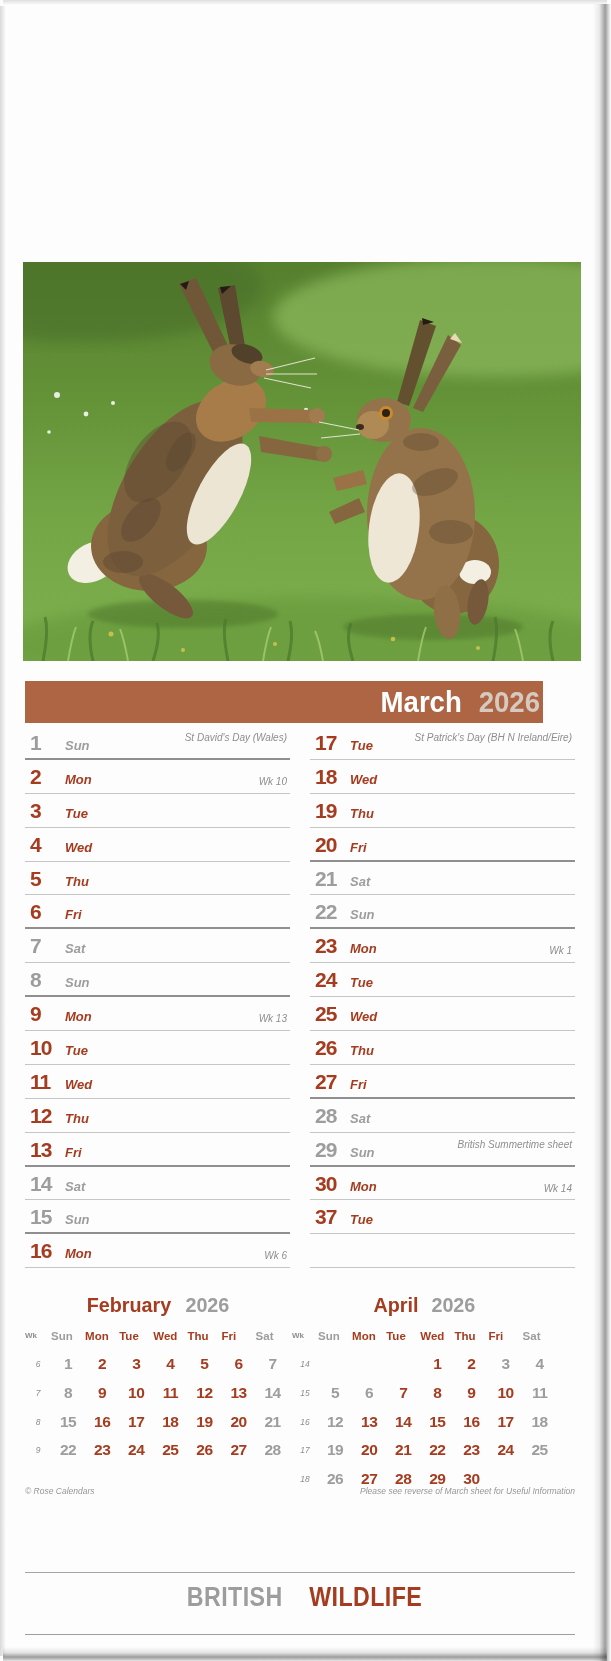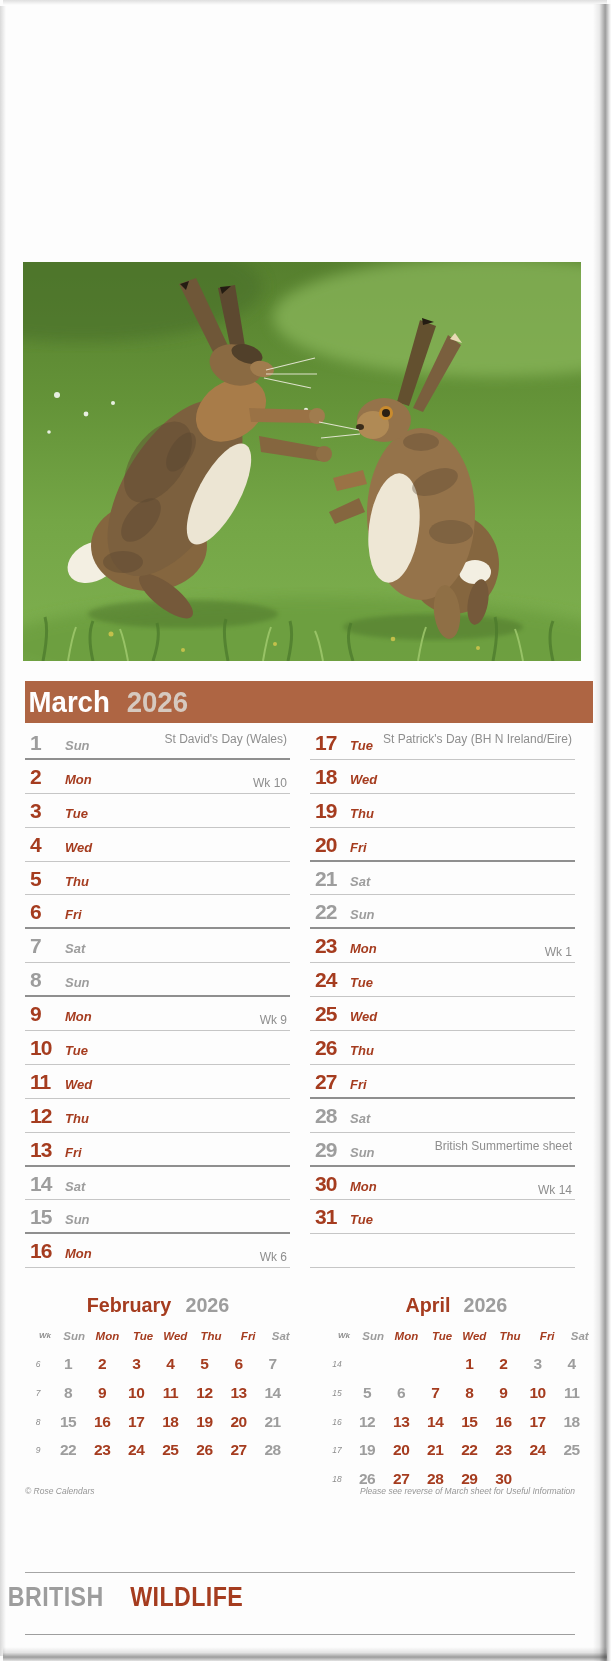--- a/index.html
+++ b/index.html
@@ -5,59 +5,59 @@
   html,body{margin:0;padding:0;background:#ffffff;}
   .page{
     position:relative;width:611px;height:1661px;background:#fdfdfd;
     font-family:"Liberation Sans","DejaVu Sans",sans-serif;overflow:hidden;
   }
   
   .photo{position:absolute;left:23px;top:262px;width:558px;height:399px;overflow:hidden;}
   .caption{position:absolute;left:0;top:684px;width:507px;text-align:center;
     font-size:12px;font-weight:bold;color:#4d4d4d;letter-spacing:.2px;}
   
-  .month-bar{position:absolute;left:25px;top:681px;width:568px;height:42px;background:#ae6543;
-    text-align:left;line-height:42px;white-space:nowrap;}
+  .month-bar{position:absolute;left:25px;top:681px;width:518px;height:42px;background:#ae6543;
+    text-align:right;line-height:42px;white-space:nowrap;}
   .month-bar .month{font-size:30px;font-weight:bold;color:#ffffff;display:inline-block;transform:scaleX(.92);}
   .month-bar .year{font-size:30px;font-weight:bold;color:#d6c9bf;display:inline-block;transform:scaleX(.92);margin-left:6px;}
   
   .col{position:absolute;top:726px;width:265px;}
   .col.left{left:25px;}
   .col.right{left:310px;}
   .day-row{position:relative;height:33.9px;box-sizing:border-box;border-bottom:1px solid #c6c6c6;
     display:flex;align-items:baseline;padding-top:5px;}
   .day-row.dark-line{border-bottom:2px solid #8f8f8f;}
   .day-num{min-width:30px;padding-left:5px;font-size:21px;font-weight:bold;letter-spacing:-1px;color:#a53c1f;}
   .day-label{margin-left:5px;font-size:13px;font-weight:bold;font-style:italic;color:#a53c1f;}
   .day-row.weekend .day-num,.day-row.weekend .day-label{color:#9d9d9d;}
-  .day-note{position:absolute;right:3px;top:6px;font-size:12px;color:#8e8e8e;}
+  .day-note{position:absolute;right:3px;top:6px;font-size:10px;color:#8e8e8e;font-style:italic;}
   .day-note.wk{top:16px;}
   
   .mini{position:absolute;top:1293px;width:265px;}
   .mini.feb{left:25px;}
-  .mini.apr{left:324px;}
+  .mini.apr{left:292px;}
   .mini-title{text-align:center;font-size:21px;font-weight:bold;white-space:nowrap;}
   .mini-title .mt-month{color:#a53c1f;display:inline-block;transform:scaleX(.94);}
   .mini-title .mt-year{color:#9d9d9d;display:inline-block;transform:scaleX(.94);margin-left:4px;}
   .mini-grid{margin-top:9px;display:grid;grid-template-columns:26px repeat(7,34.1px);}
-  .mini-grid .hcell{font-size:11.5px;font-weight:bold;font-style:italic;color:#a53c1f;
-    text-align:right;height:23px;line-height:20px;}
+  .mini-grid .hcell{font-size:11.5px;font-weight:bold;color:#a53c1f;
+    text-align:left;height:23px;line-height:20px;}
   .mini-grid .hcell.dim{color:#9d9d9d;}
   .mini-grid .hcell.wkh{font-size:8px;color:#8e8e8e;}
   .mini-grid .wkcell{font-size:8.5px;font-style:italic;color:#8e8e8e;text-align:center;height:28.8px;line-height:30px;}
   .mini-grid .dcell{font-size:15.5px;font-weight:bold;letter-spacing:-.5px;color:#a53c1f;
     text-align:center;height:28.8px;line-height:29px;}
   .mini-grid .dcell.dim{color:#9d9d9d;}
   
   .footer{position:absolute;left:25px;top:1486px;width:550px;display:flex;justify-content:space-between;
     font-size:8.5px;font-style:italic;color:#969696;}
   .rule{position:absolute;left:25px;width:550px;height:1px;background:#a5a5a5;}
   .rule.top{top:1572px;}
   .rule.bottom{top:1634px;background:#9e9e9e;}
-  .brand{position:absolute;left:0;top:1582px;width:611px;font-size:27px;font-weight:bold;white-space:nowrap;}
+  .brand{position:absolute;left:0;top:1582px;width:611px;text-align:center;font-size:27px;font-weight:bold;white-space:nowrap;}
   .brand .b1{color:#9d9d9d;display:inline-block;transform:scaleX(.86);letter-spacing:.5px;}
   .brand .b2{color:#a53c1f;display:inline-block;transform:scaleX(.86);letter-spacing:.5px;margin-left:2px;}
   
   .shadow-right{position:absolute;top:4px;right:0;width:18px;height:1657px;
     background:linear-gradient(to right,rgba(0,0,0,0) 0%,rgba(0,0,0,.08) 35%,rgba(0,0,0,.38) 68%,rgba(0,0,0,.10) 90%,rgba(0,0,0,0) 100%);}
   .shadow-bottom{position:absolute;bottom:0;left:3px;width:604px;height:14px;
     background:linear-gradient(to bottom,rgba(0,0,0,0) 0%,rgba(0,0,0,.10) 40%,rgba(0,0,0,.38) 72%,rgba(0,0,0,.10) 100%);}
   .shadow-left{position:absolute;top:6px;left:0;width:6px;height:1650px;
     background:linear-gradient(to left,rgba(0,0,0,0) 0%,rgba(0,0,0,.14) 100%);}
   .shadow-top{position:absolute;top:0;left:3px;width:604px;height:5px;
@@ -244,21 +244,21 @@
 
   </div>
       <div class="day-row weekend dark-line">
     <span class="day-num">8</span>
     <span class="day-label">Sun</span>
 
   </div>
       <div class="day-row">
     <span class="day-num">9</span>
     <span class="day-label">Mon</span>
-    <span class="day-note wk">Wk 9</span>
+    <span class="day-note wk">Wk 13</span>
   </div>
       <div class="day-row">
     <span class="day-num">10</span>
     <span class="day-label">Tue</span>
 
   </div>
       <div class="day-row">
     <span class="day-num">11</span>
     <span class="day-label">Wed</span>
 
@@ -354,21 +354,21 @@
     <span class="day-num">29</span>
     <span class="day-label">Sun</span>
     <span class="day-note">British Summertime sheet</span>
   </div>
       <div class="day-row">
     <span class="day-num">30</span>
     <span class="day-label">Mon</span>
     <span class="day-note wk">Wk 14</span>
   </div>
       <div class="day-row">
-    <span class="day-num">31</span>
+    <span class="day-num">37</span>
     <span class="day-label">Tue</span>
 
   </div>
       <div class="day-row">
     <span class="day-num"></span>
     <span class="day-label"></span>
 
   </div>
     </div>
 

